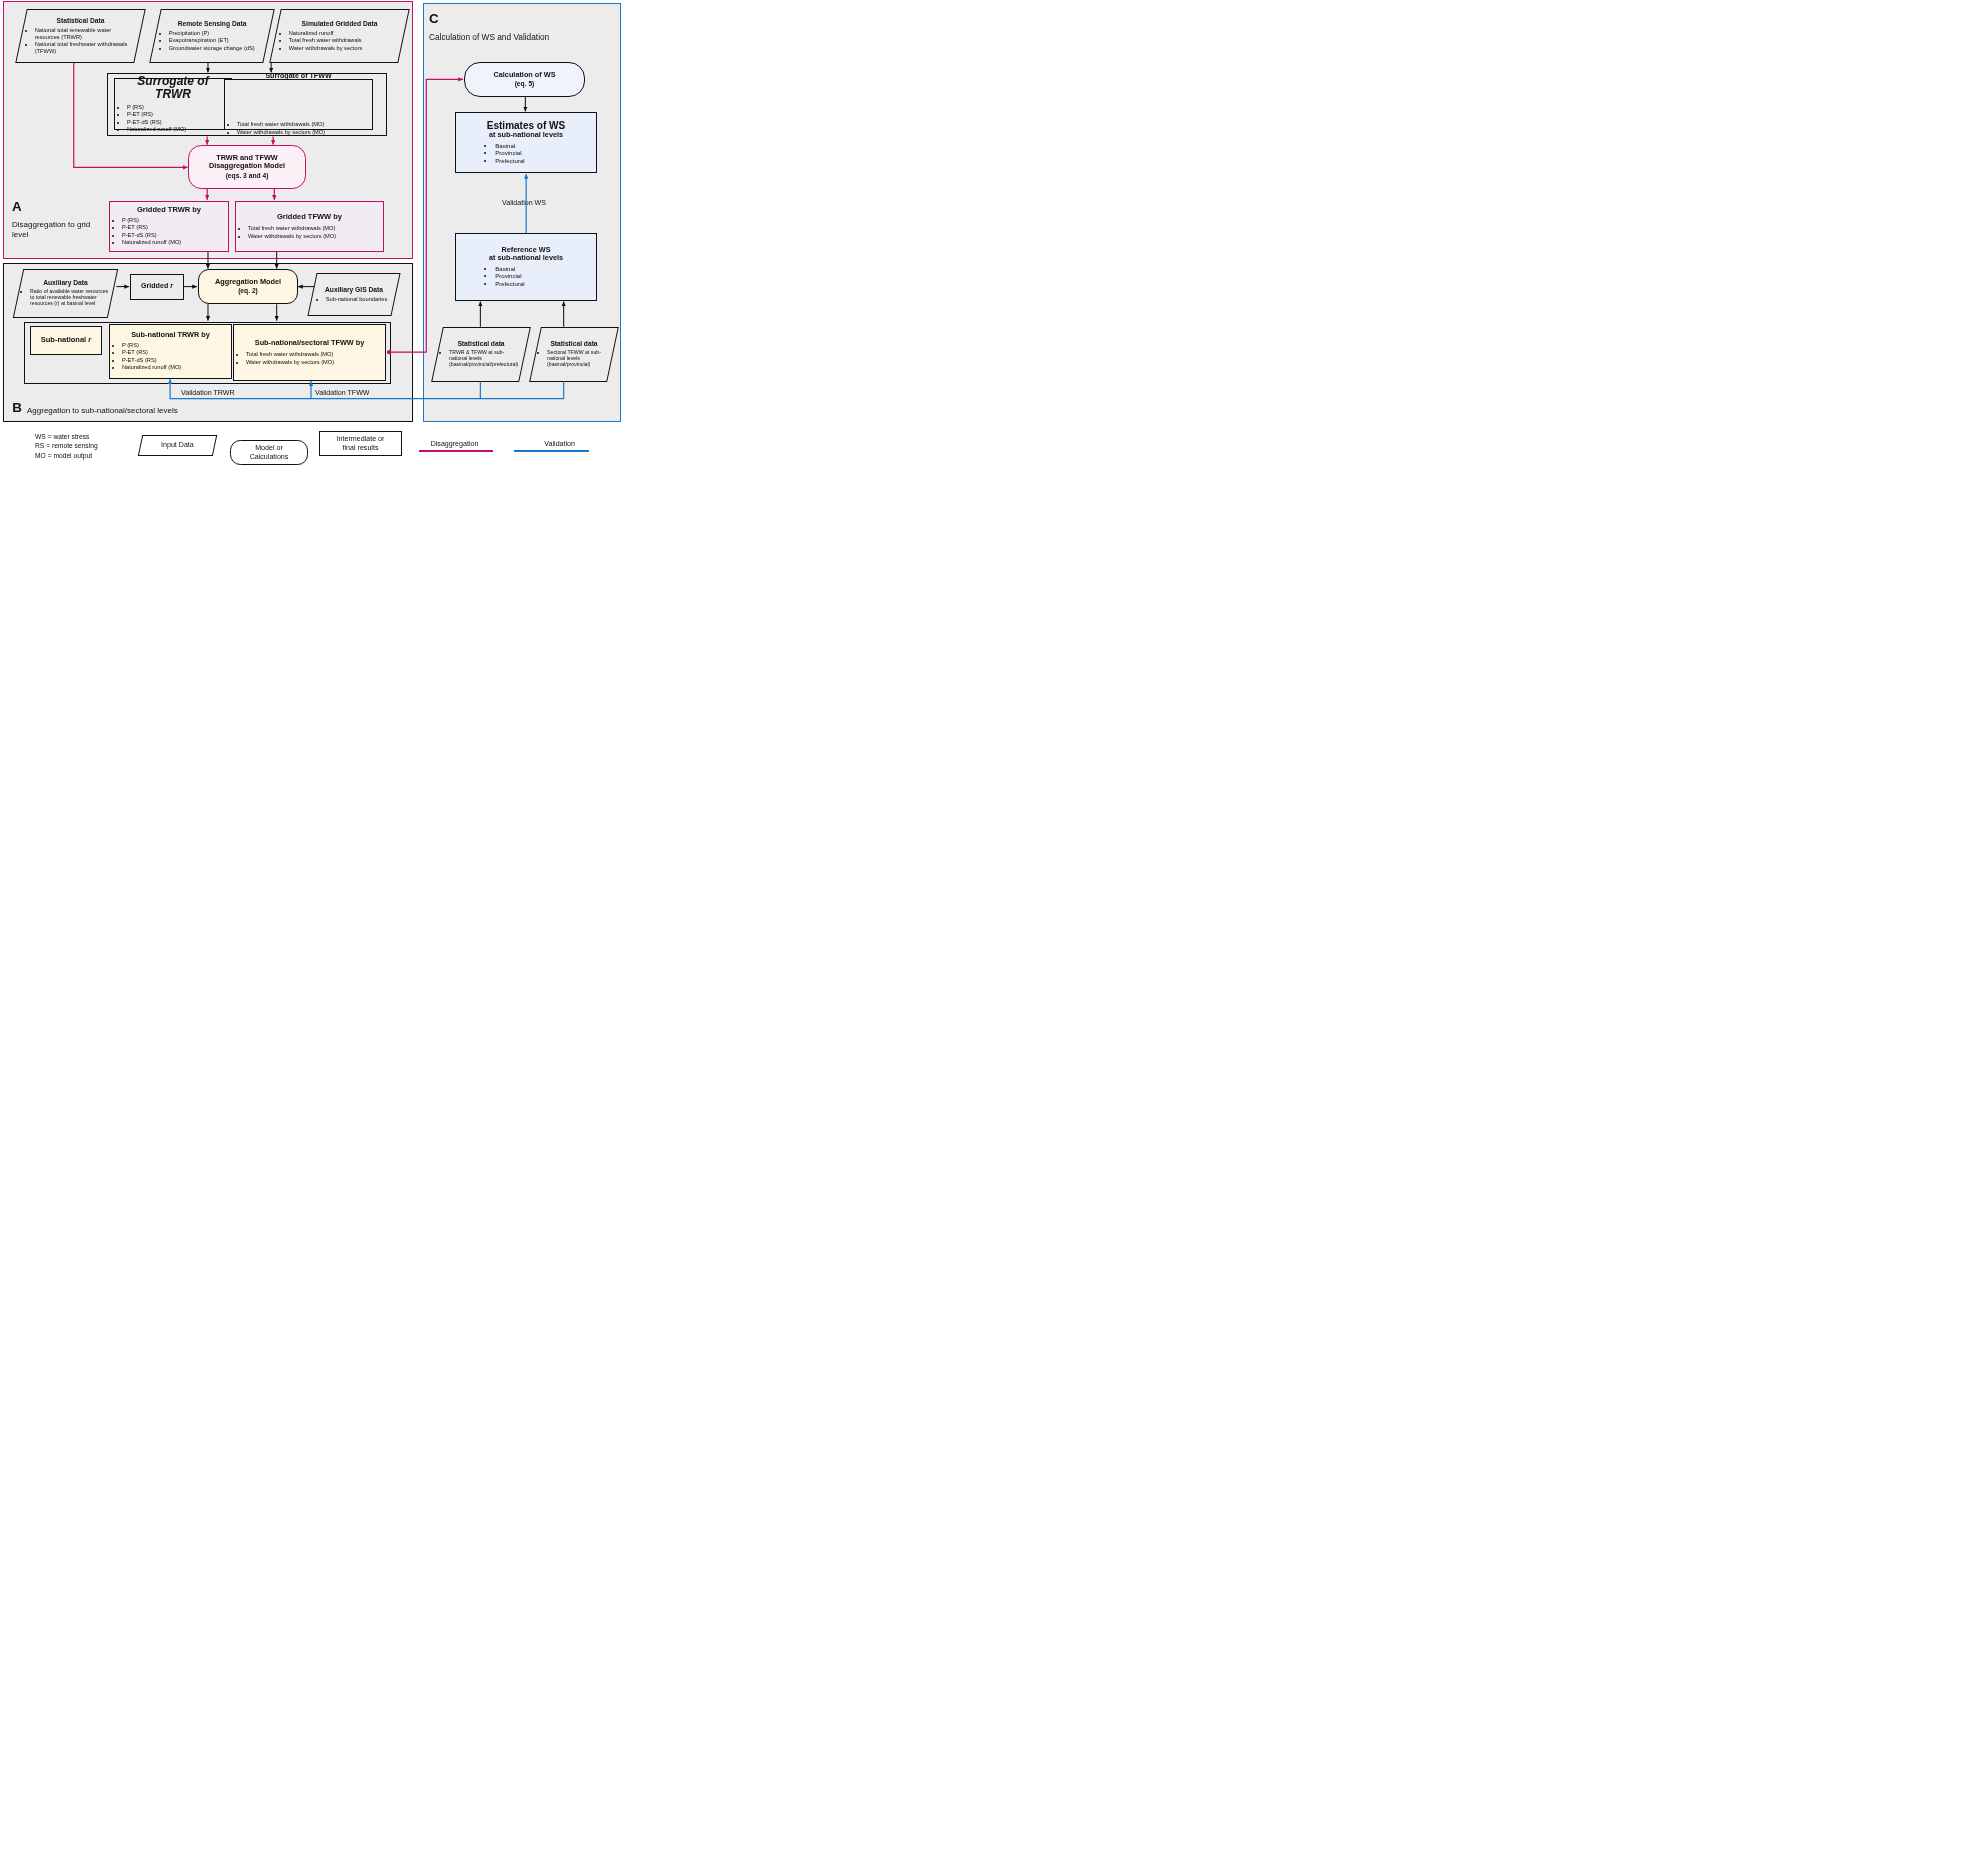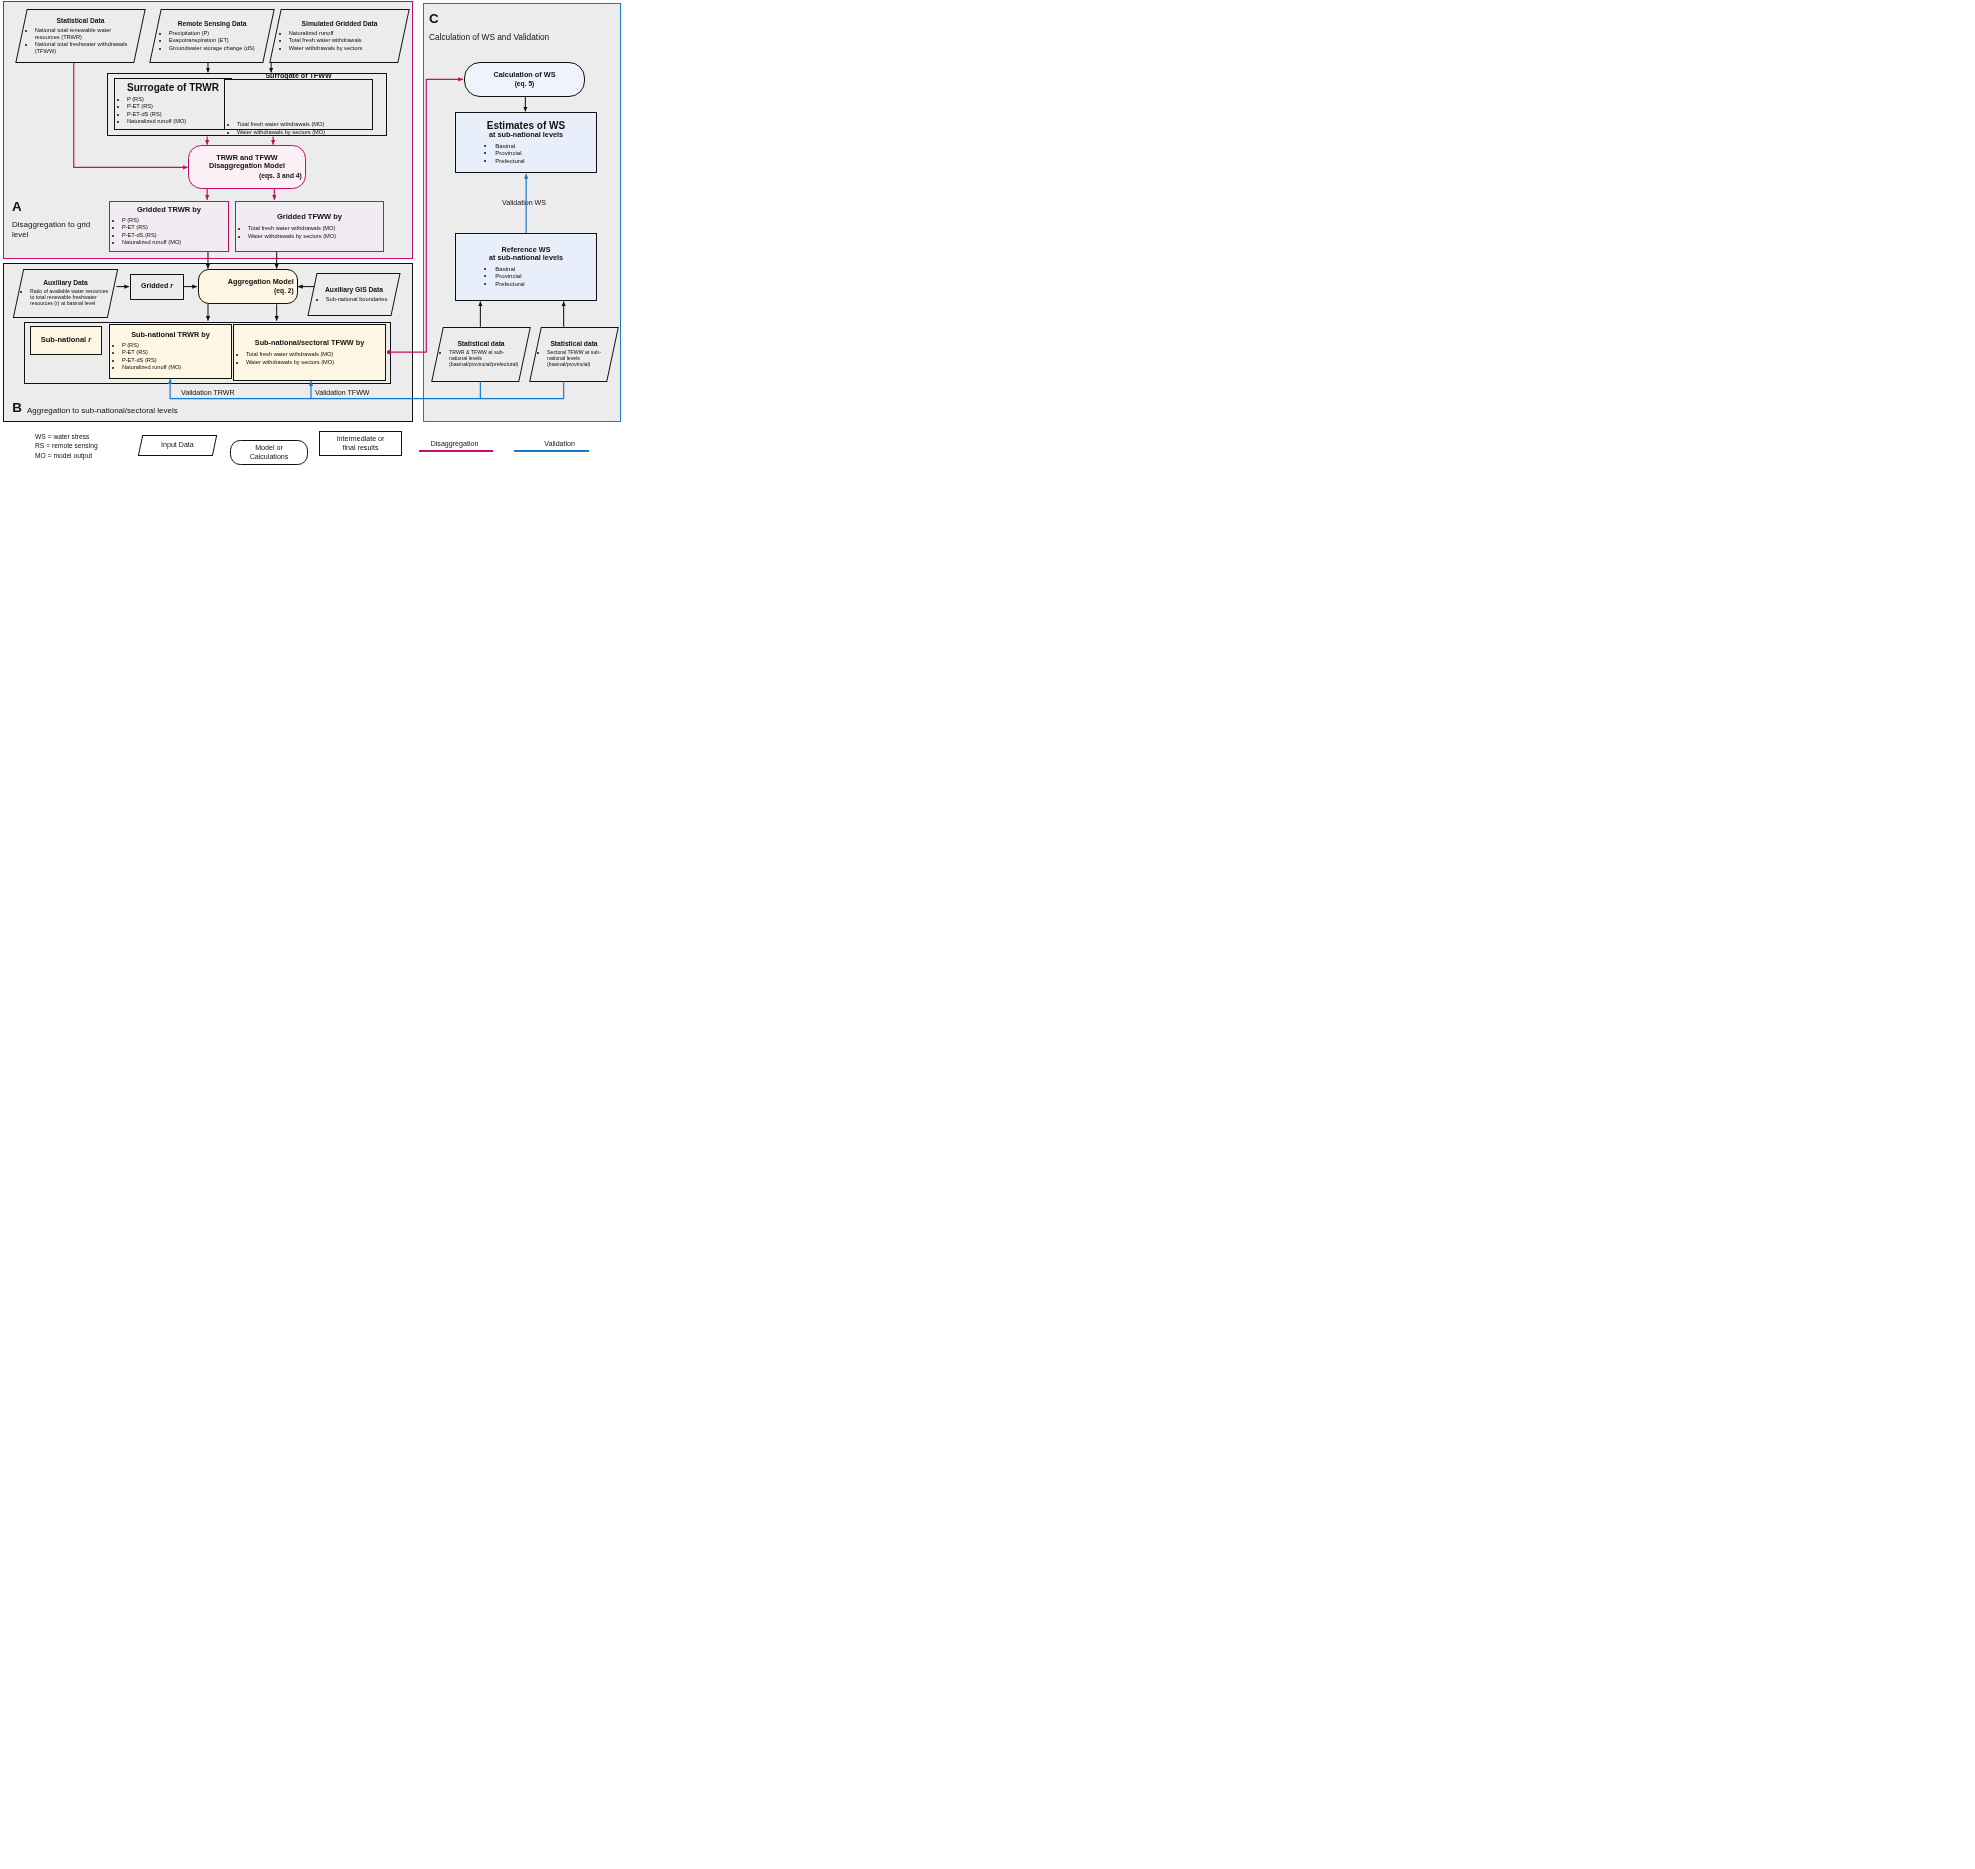--- a/index.html
+++ b/index.html
@@ -16,21 +16,21 @@
         transform:skewX(-12deg);}
   .para-inner{transform:skewX(12deg);width:100%;height:100%;display:flex;flex-direction:column;
         justify-content:center;padding:1.6px 4px;box-sizing:border-box;}
   .node-title{font-weight:bold;font-size:6.7px;text-align:center;line-height:1.12;}
   .node-sub{font-size:6.3px;text-align:center;line-height:1.15;}
   ul.bul{margin:1.6px 0 0 0;padding-left:8.7px;font-size:5.7px;line-height:1.16;}
   ul.bul li{margin:0.8px 0;}
   ul.small{font-size:5.2px;line-height:1.14;}
   .big-label{font-weight:bold;font-size:13.4px;line-height:1;}
   .caption{font-size:8px;line-height:1.2;}
-  .rounded{border-radius:13.4px;align-items:flex-end;}
+  .rounded{border-radius:13.4px;}
   .magenta-border{border:1.4px solid #c60d66;}
   .edge-label{position:absolute;font-size:7.1px;white-space:nowrap;}
   .preline{white-space:pre-line;}
   .legend-shape{position:absolute;background:#fff;border:1px solid #111;box-sizing:border-box;
         display:flex;align-items:center;justify-content:center;font-size:7.1px;text-align:center;line-height:1.25;}
   .legend-bar{position:absolute;height:2px;}
   svg#wires{position:absolute;left:0;top:0;pointer-events:none;}
 </style>
 </head>
 <body>
@@ -64,21 +64,21 @@
     <ul class="bul">
         <li>Naturalized runoff</li>
         <li>Total fresh water withdrawals</li>
         <li>Water withdrawals by sectors</li>
       </ul>
   </div>
 </div>
 
 <div class="node" style="left:107px;top:73px;width:280px;height:63px;border-width:1.6px;"></div>
 <div class="node" style="left:114px;top:78px;width:118px;height:52px;">
-  <div class="node-title" style="font-size:10px;">Surrogate of TRWR</div>
+  <div class="node-title" style="font-size:12px;font-style:italic;">Surrogate of TRWR</div>
   <ul class="bul">
       <li>P (RS)</li>
       <li>P-ET (RS)</li>
       <li>P-ET-dS (RS)</li>
       <li>Naturalized runoff (MO)</li>
     </ul>
 </div>
 <div class="node" style="left:224px;top:79px;width:149px;height:51px;gap:36px;">
   <div class="node-title" style="font-size:7.1px;margin-bottom:2.4px;">Surrogate of TFWW</div>
   <ul class="bul">

